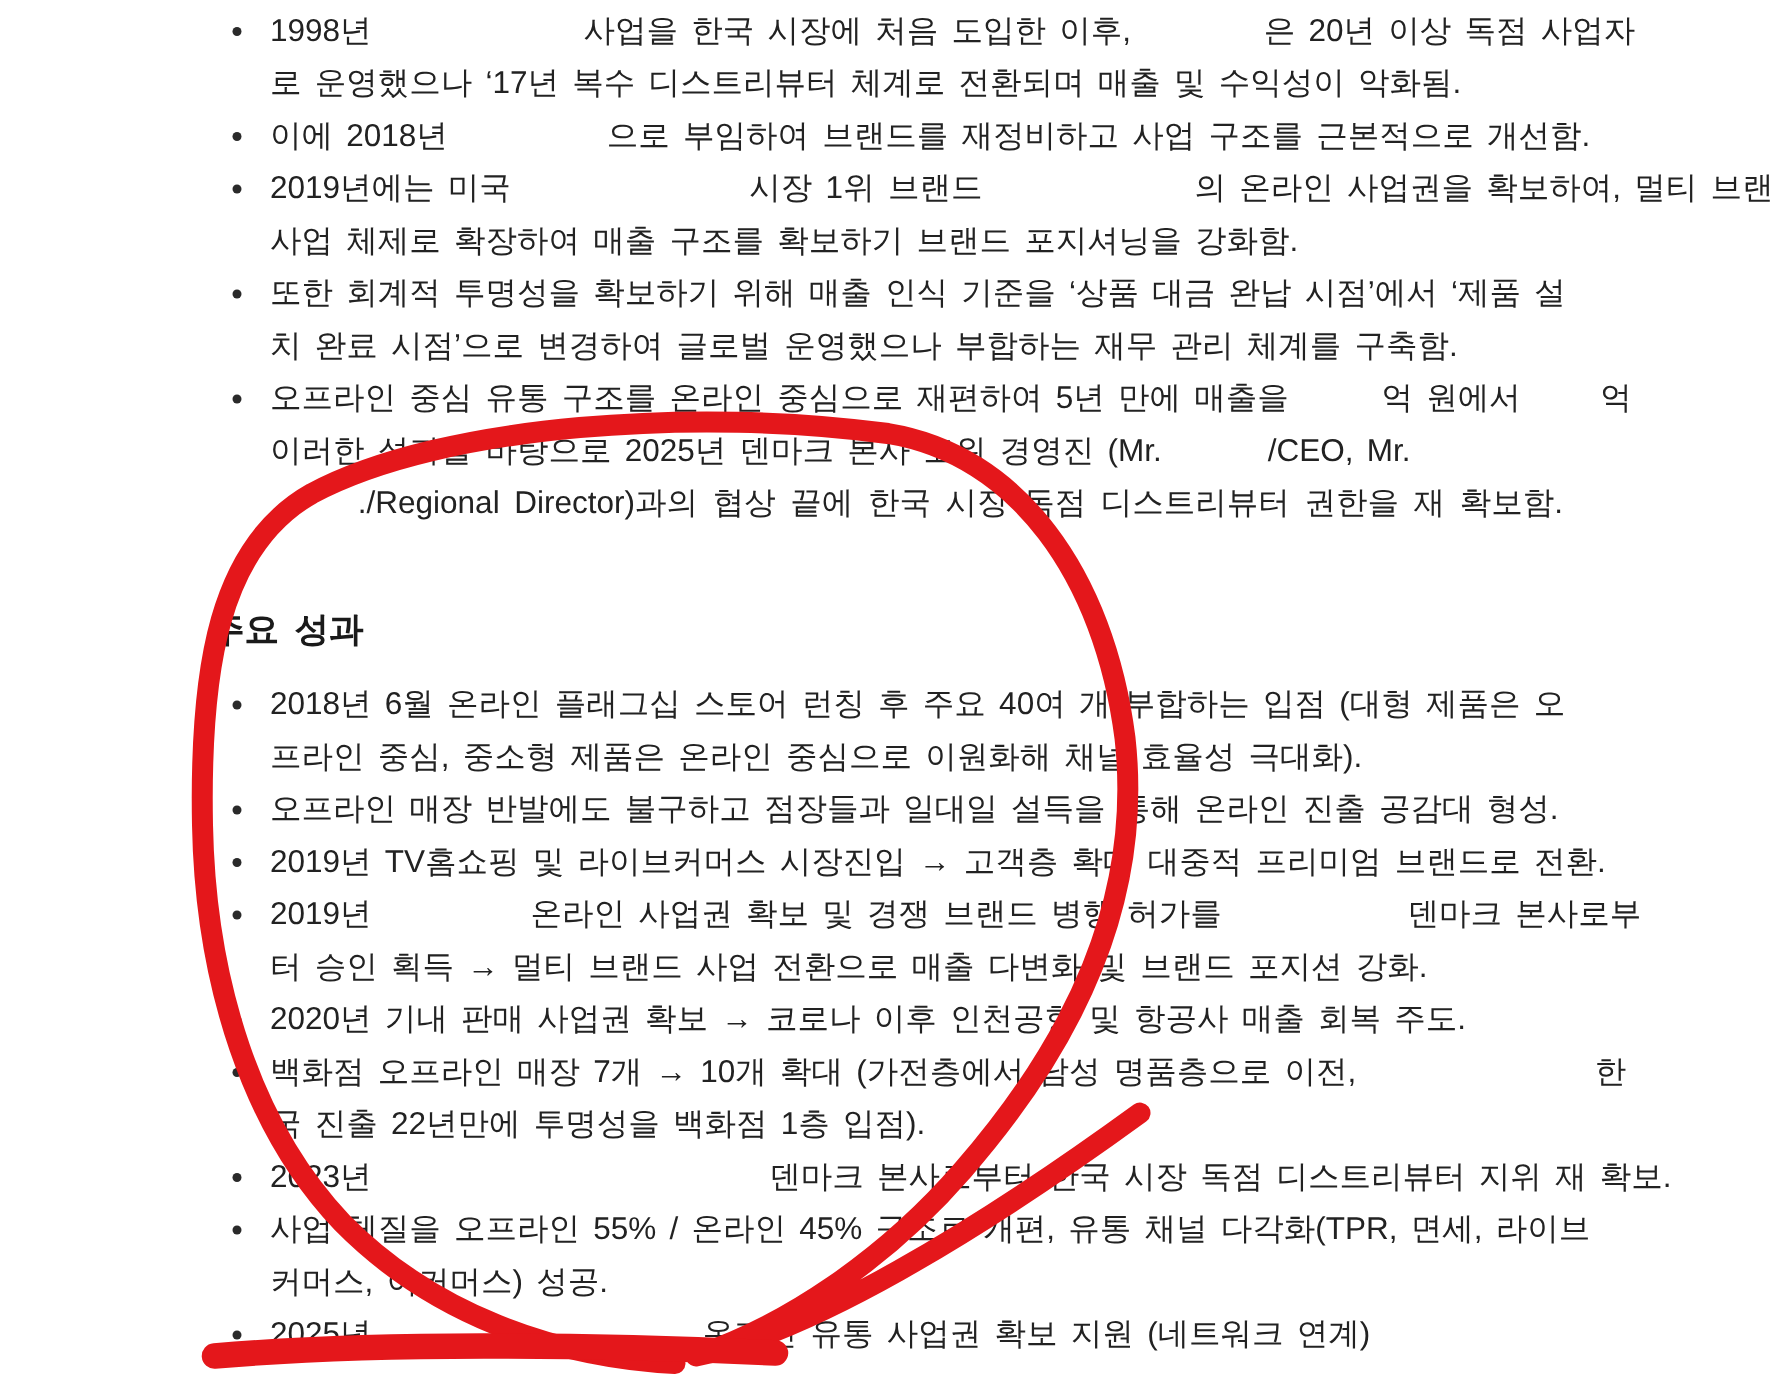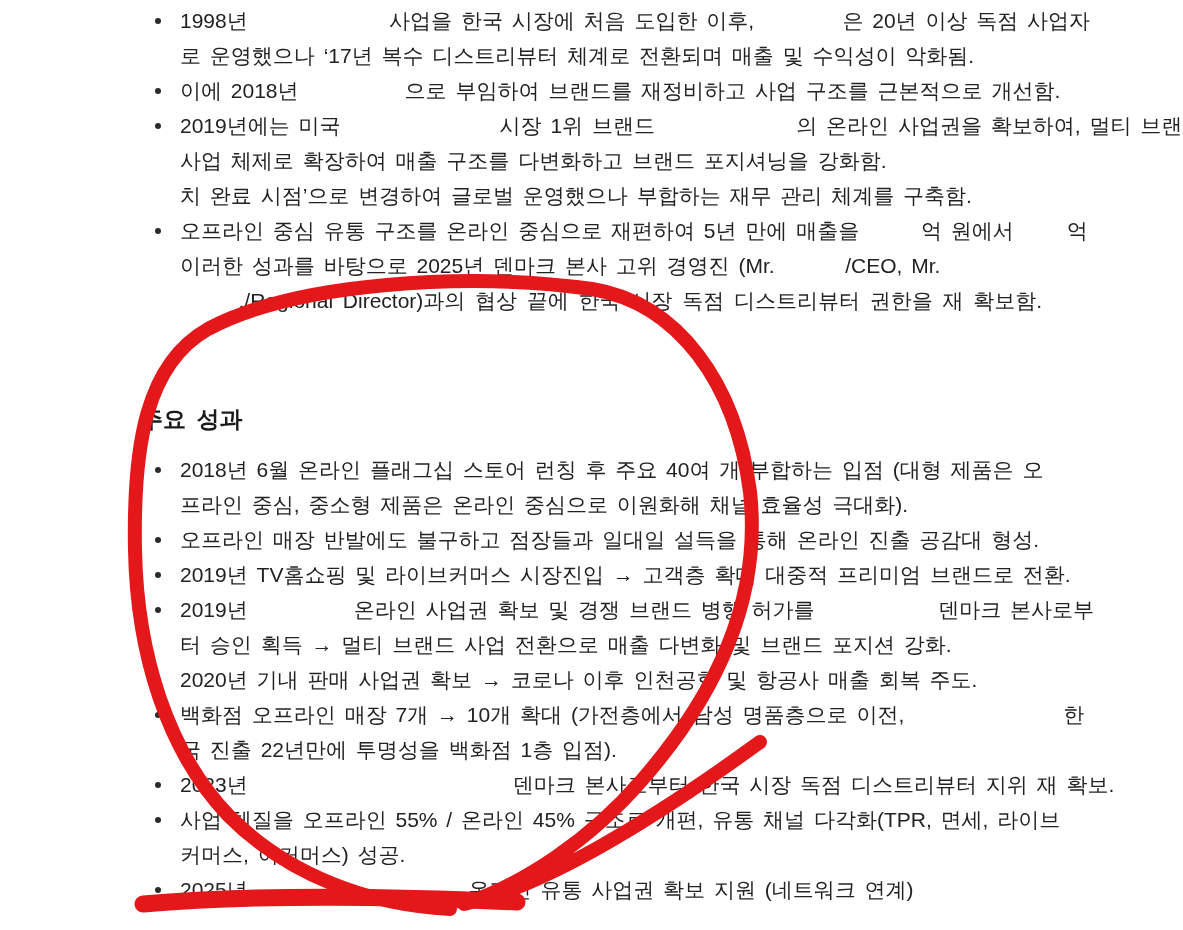--- a/index.html
+++ b/index.html
@@ -35,21 +35,22 @@
 </head>
 <body>
 
 <h1 class="heading">주요 성과</h1>
 
 <div id="intro-section" class="sec">
     <div class="line fill bulleted">1998년&nbsp;&nbsp;&nbsp;&nbsp;&nbsp;&nbsp;&nbsp;&nbsp;&nbsp;&nbsp;&nbsp;&nbsp;&nbsp;&nbsp;&nbsp;&nbsp;사업을 한국 시장에 처음 도입한 이후,&nbsp;&nbsp;&nbsp;&nbsp;&nbsp;&nbsp;&nbsp;&nbsp;&nbsp;&nbsp;은 20년 이상 독점 사업자</div>
     <div class="line">로 운영했으나 ‘17년 복수 디스트리뷰터 체계로 전환되며 매출 및 수익성이 악화됨.</div>
     <div class="line bulleted">이에 2018년&nbsp;&nbsp;&nbsp;&nbsp;&nbsp;&nbsp;&nbsp;&nbsp;&nbsp;&nbsp;&nbsp;&nbsp;으로 부임하여 브랜드를 재정비하고 사업 구조를 근본적으로 개선함.</div>
     <div class="line fill bulleted">2019년에는 미국&nbsp;&nbsp;&nbsp;&nbsp;&nbsp;&nbsp;&nbsp;&nbsp;&nbsp;&nbsp;&nbsp;&nbsp;&nbsp;&nbsp;&nbsp;&nbsp;&nbsp;&nbsp;시장 1위 브랜드&nbsp;&nbsp;&nbsp;&nbsp;&nbsp;&nbsp;&nbsp;&nbsp;&nbsp;&nbsp;&nbsp;&nbsp;&nbsp;&nbsp;&nbsp;&nbsp;의 온라인 사업권을 확보하여, 멀티 브랜드</div>
-    <div class="line">사업 체제로 확장하여 매출 구조를 다변화하고 브랜드 포지셔닝을 강화함.</div>
+    <div class="line">사업 체제로 확장하여 매출 구조를 확보하기 브랜드 포지셔닝을 강화함.</div>
+    <div class="line fill bulleted">또한 회계적 투명성을 확보하기 위해 매출 인식 기준을 ‘상품 대금 완납 시점’에서 ‘제품 설</div>
     <div class="line">치 완료 시점’으로 변경하여 글로벌 운영했으나 부합하는 재무 관리 체계를 구축함.</div>
     <div class="line fill bulleted">오프라인 중심 유통 구조를 온라인 중심으로 재편하여 5년 만에 매출을&nbsp;&nbsp;&nbsp;&nbsp;&nbsp;&nbsp;&nbsp;억 원에서&nbsp;&nbsp;&nbsp;&nbsp;&nbsp;&nbsp;억</div>
     <div class="line">이러한 성과를 바탕으로 2025년 덴마크 본사 고위 경영진 (Mr.&nbsp;&nbsp;&nbsp;&nbsp;&nbsp;&nbsp;&nbsp;&nbsp;/CEO, Mr.&nbsp;&nbsp;&nbsp;&nbsp;&nbsp;&nbsp;</div>
     <div class="line fill">&nbsp;&nbsp;&nbsp;&nbsp;&nbsp;&nbsp;./Regional Director)과의 협상 끝에 한국 시장 독점 디스트리뷰터 권한을 재 확보함.</div>
   </div>
 <div id="achievements-section" class="sec">
     <div class="line fill bulleted">2018년 6월 온라인 플래그십 스토어 런칭 후 주요 40여 개 부합하는 입점 (대형 제품은 오</div>
     <div class="line">프라인 중심, 중소형 제품은 온라인 중심으로 이원화해 채널 효율성 극대화).</div>
     <div class="line bulleted">오프라인 매장 반발에도 불구하고 점장들과 일대일 설득을 통해 온라인 진출 공감대 형성.</div>
     <div class="line fill bulleted">2019년 TV홈쇼핑 및 라이브커머스 시장진입 → 고객층 확대 대중적 프리미엄 브랜드로 전환.</div>

